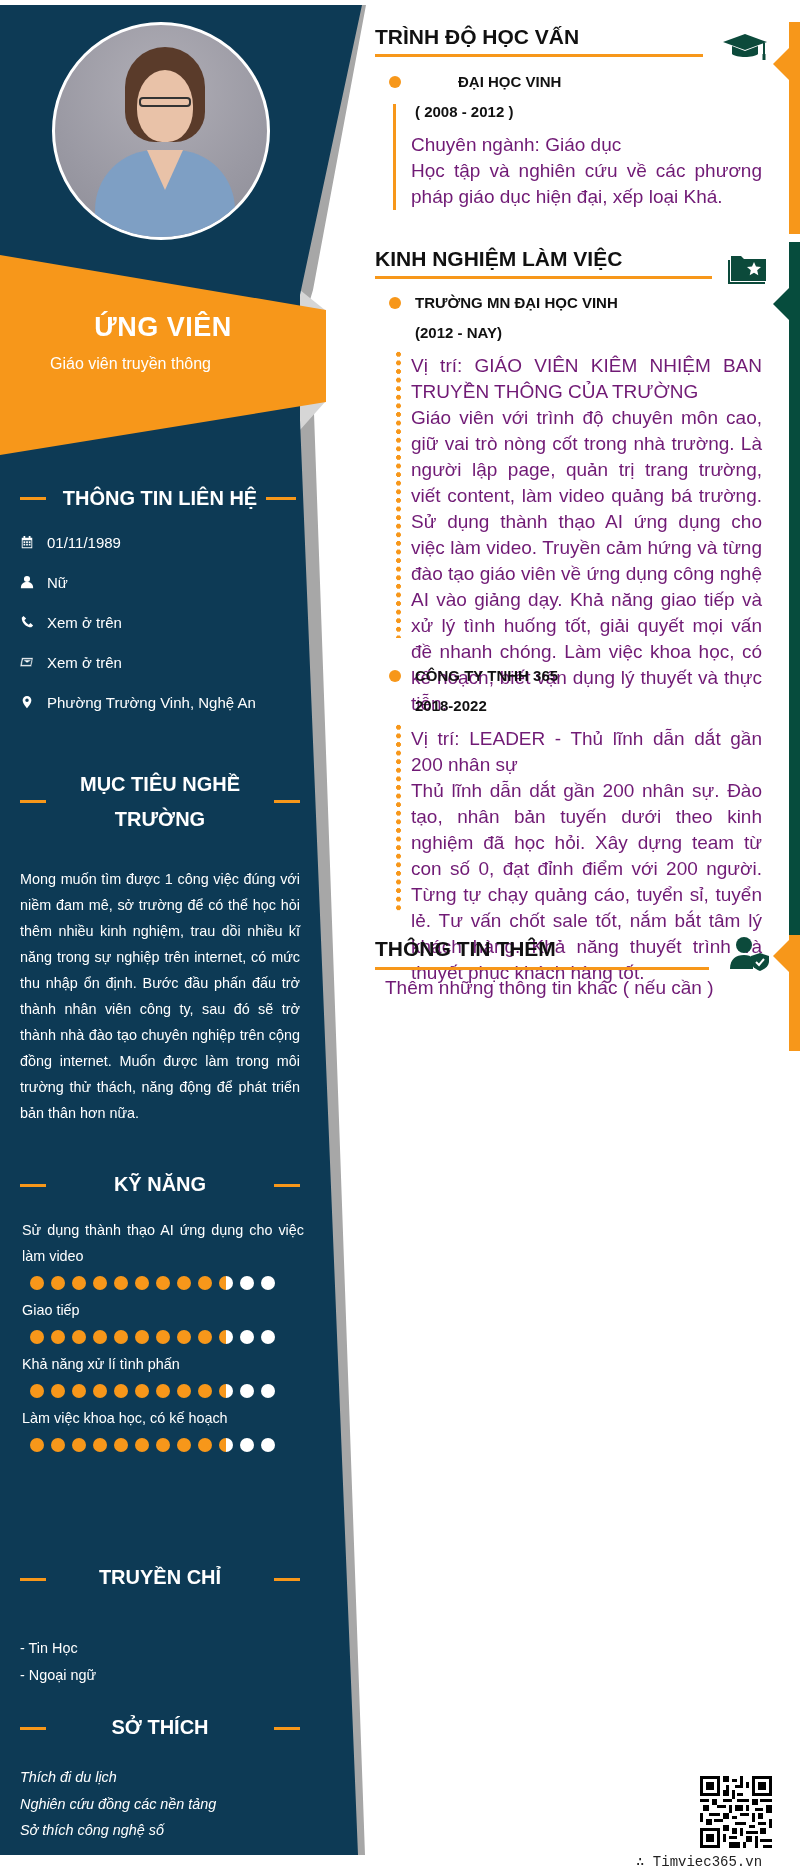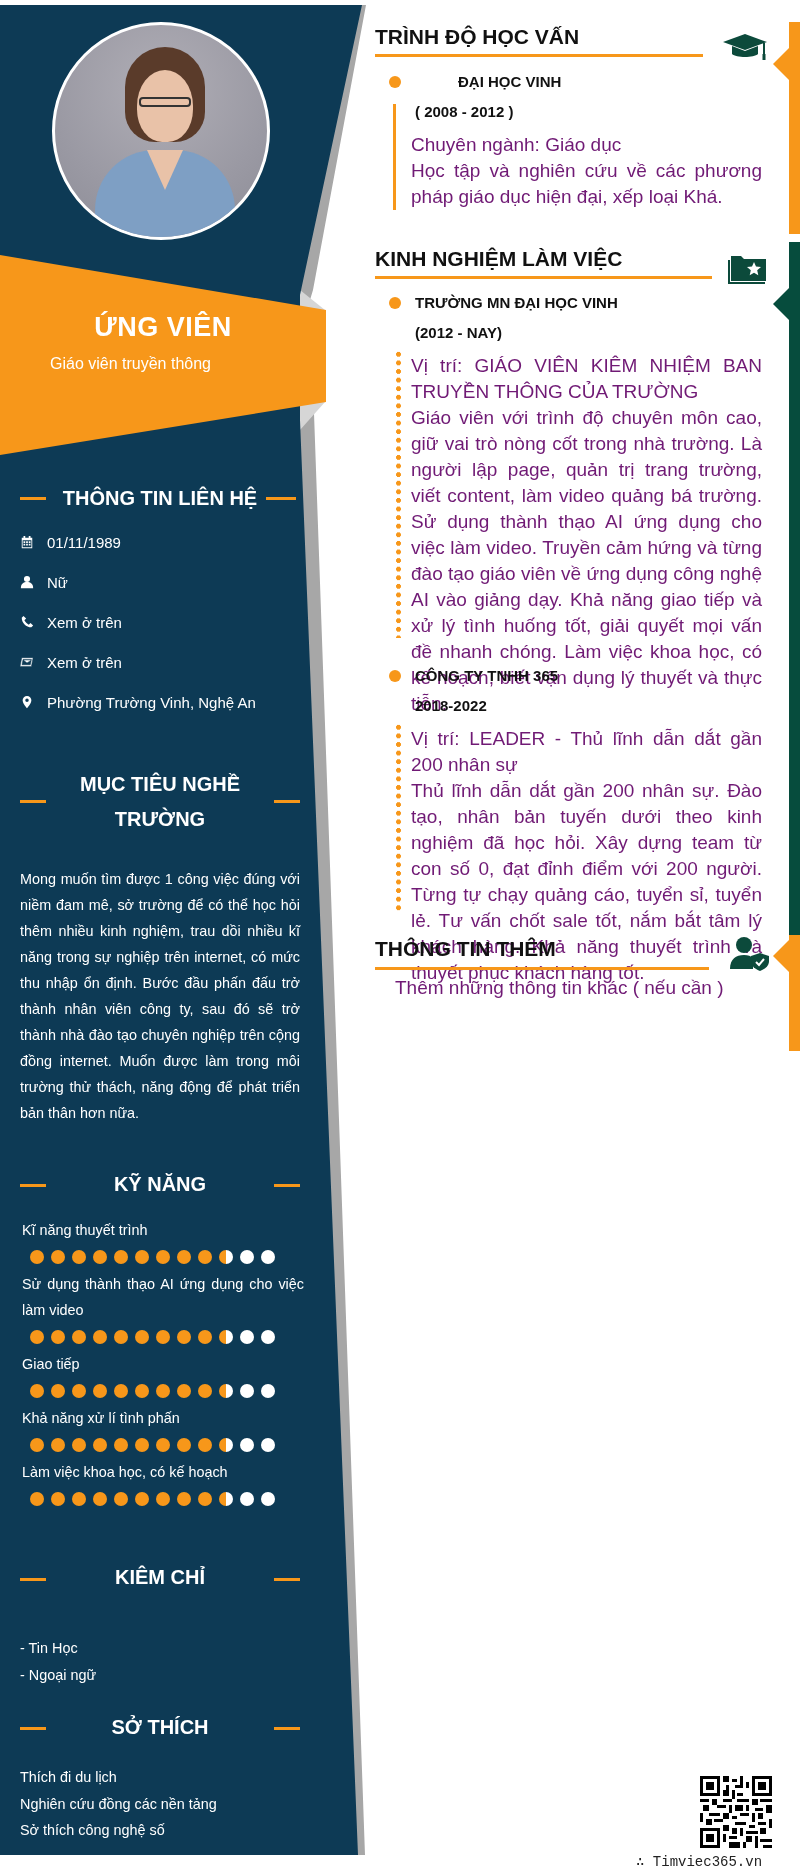--- a/index.html
+++ b/index.html
@@ -147,37 +147,20 @@
   <div>TRƯỜNG</div>
 </div>
 <div class="para" style="top:866px;">Mong muốn tìm được 1 công việc đúng với niềm đam mê, sở trường để có thể học hỏi thêm nhiều kinh nghiệm, trau dồi nhiều kĩ năng trong sự nghiệp trên internet, có mức thu nhập ổn định. Bước đầu phấn đấu trở thành nhân viên công ty, sau đó sẽ trở thành nhà đào tạo chuyên nghiệp trên cộng đồng internet. Muốn được làm trong môi trường thử thách, năng động để phát triển bản thân hơn nữa.</div>
 
 <div class="dash" style="left:20px;top:1184px;"></div>
 <div class="dash" style="left:274px;top:1184px;"></div>
 <div class="sec-title" style="top:1167px;">KỸ NĂNG</div>
 
 <div class="skills" style="top:1217px;">
   <div>
-    <div class="skill-name">Kĩ năng thuyết trình</div>
-    <div class="dots">
-      <span class="dot full"></span>
-        <span class="dot full"></span>
-        <span class="dot full"></span>
-        <span class="dot full"></span>
-        <span class="dot full"></span>
-        <span class="dot full"></span>
-        <span class="dot full"></span>
-        <span class="dot full"></span>
-        <span class="dot full"></span>
-        <span class="dot half"></span>
-        <span class="dot"></span>
-        <span class="dot"></span>
-    </div>
-  </div>
-  <div>
     <div class="skill-name">Sử dụng thành thạo AI ứng dụng cho việc làm video</div>
     <div class="dots">
       <span class="dot full"></span>
         <span class="dot full"></span>
         <span class="dot full"></span>
         <span class="dot full"></span>
         <span class="dot full"></span>
         <span class="dot full"></span>
         <span class="dot full"></span>
         <span class="dot full"></span>
@@ -235,30 +218,30 @@
         <span class="dot full"></span>
         <span class="dot half"></span>
         <span class="dot"></span>
         <span class="dot"></span>
     </div>
   </div>
 </div>
 
 <div class="dash" style="left:20px;top:1578px;"></div>
 <div class="dash" style="left:274px;top:1578px;"></div>
-<div class="sec-title" style="top:1560px;">KIÊM CHỈ</div>
+<div class="sec-title" style="top:1560px;">TRUYỀN CHỈ</div>
 <div class="list" style="top:1635px;">
   <div>- Tin Học</div>
   <div>- Ngoại ngữ</div>
 </div>
 
 <div class="dash" style="left:20px;top:1727px;"></div>
 <div class="dash" style="left:274px;top:1727px;"></div>
 <div class="sec-title" style="top:1710px;">SỞ THÍCH</div>
-<div class="list" style="top:1764px;">
+<div class="list" style="top:1764px;font-style:italic;">
   <div>Thích đi du lịch</div>
   <div>Nghiên cứu đồng các nền tảng</div>
   <div>Sở thích công nghệ số</div>
 </div>
 
 <div class="rband" style="top:22px;height:212px;background:#f7971a;"></div>
 <div class="rnotch" style="left:773px;top:48px;border-right:16px solid #f7971a;"></div>
 <div class="rband" style="top:242px;height:693px;background:#064c3d;"></div>
 <div class="rnotch" style="left:773px;top:288px;border-right:16px solid #064c3d;"></div>
 <div class="rband" style="top:935px;height:116px;background:#f7971a;"></div>
@@ -315,21 +298,21 @@
 <div class="rtitle" style="top:937px;">THÔNG TIN THÊM</div>
 <div class="rline" style="top:967px;width:334px;"></div>
 <div class="ricon" style="left:730px;top:935px;">
   <svg width="40" height="36" viewBox="0 0 40 36">
       <circle cx="14" cy="10" r="8" fill="#0c4a3b"></circle>
       <path d="M0 34c0-10 6-14 14-14 4 0 7 1 9 3v11z" fill="#0c4a3b"></path>
       <path d="M30 18l9 3v5c0 5-4 8-9 10-5-2-9-5-9-10v-5z" fill="#0c4a3b"></path>
       <path d="M26 27l3 3 5-6" stroke="#fff" stroke-width="2" fill="none"></path>
     </svg>
 </div>
-<div class="r-text" style="top:975px;left:385px;margin-left:10px;">Thêm những thông tin khác ( nếu cần )</div>
+<div class="r-text" style="top:975px;left:385px;">Thêm những thông tin khác ( nếu cần )</div>
 
 <div class="qr">
   <svg width="72" height="72" viewBox="0 0 25 25" shape-rendering="crispEdges">
     <rect width="25" height="25" fill="#fff"></rect>
     <path d="M0 0h7v7H0z M1 1v5h5V1z M2 2h3v3H2z" fill="#000"></path>
     <path d="M18 0h7v7h-7z M19 1v5h5V1z M20 2h3v3h-3z" fill="#000"></path>
     <path d="M0 18h7v7H0z M1 19v5h5v-5z M2 20h3v3H2z" fill="#000"></path>
     <path d="M8 0h2v2H8z M11 1h2v1h-2z M14 0h1v3h-1z M9 3h1v2H9z M12 3h3v1h-3z M8 5h2v2H8z M11 5h1v3h-1z M13 6h2v1h-2z M16 2h1v2h-1z M0 8h3v1H0z M4 8h2v2H4z M8 8h3v1H8z M13 8h4v1h-4z M18 8h2v2h-2z M21 8h4v1h-4z M1 10h2v2H1z M6 10h3v1H6z M10 10h1v3h-1z M12 10h3v2h-3z M16 10h1v2h-1z M19 11h3v1h-3z M23 10h2v3h-2z M0 13h1v3H0z M3 13h4v1H3z M8 13h2v2H8z M11 14h2v1h-2z M14 13h3v1h-3z M18 13h1v3h-1z M20 13h2v2h-2z M2 15h2v2H2z M5 15h3v1H5z M12 16h4v1h-4z M17 17h2v1h-2z M20 16h3v1h-3z M24 15h1v3h-1z M8 17h2v2H8z M11 18h2v2h-2z M14 18h1v3h-1z M16 19h4v1h-4z M21 18h2v2h-2z M8 20h1v3H8z M10 21h3v1h-3z M16 21h2v2h-2z M19 21h1v4h-1z M21 22h4v1h-4z M10 23h4v2h-4z M15 23h1v2h-1z M22 24h3v1h-3z" fill="#000"></path>
   </svg>
 </div>

